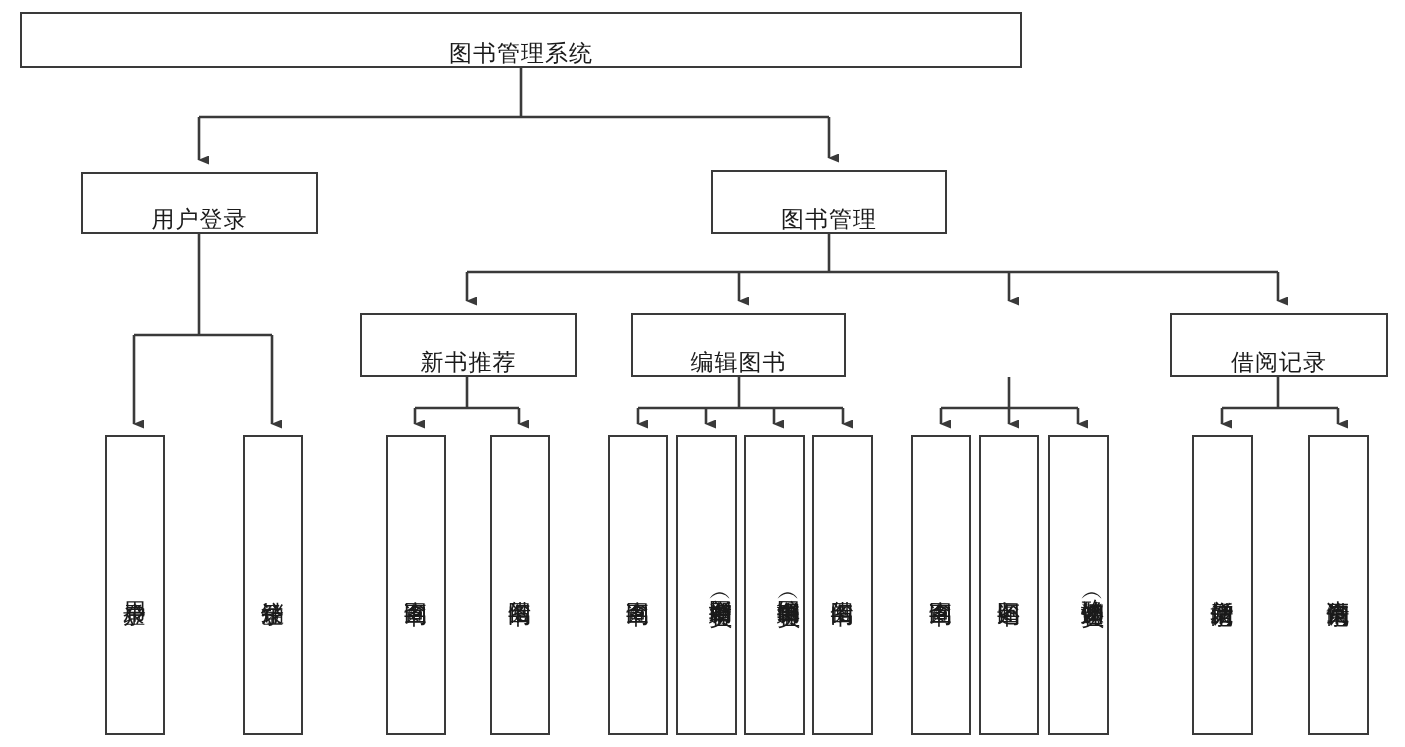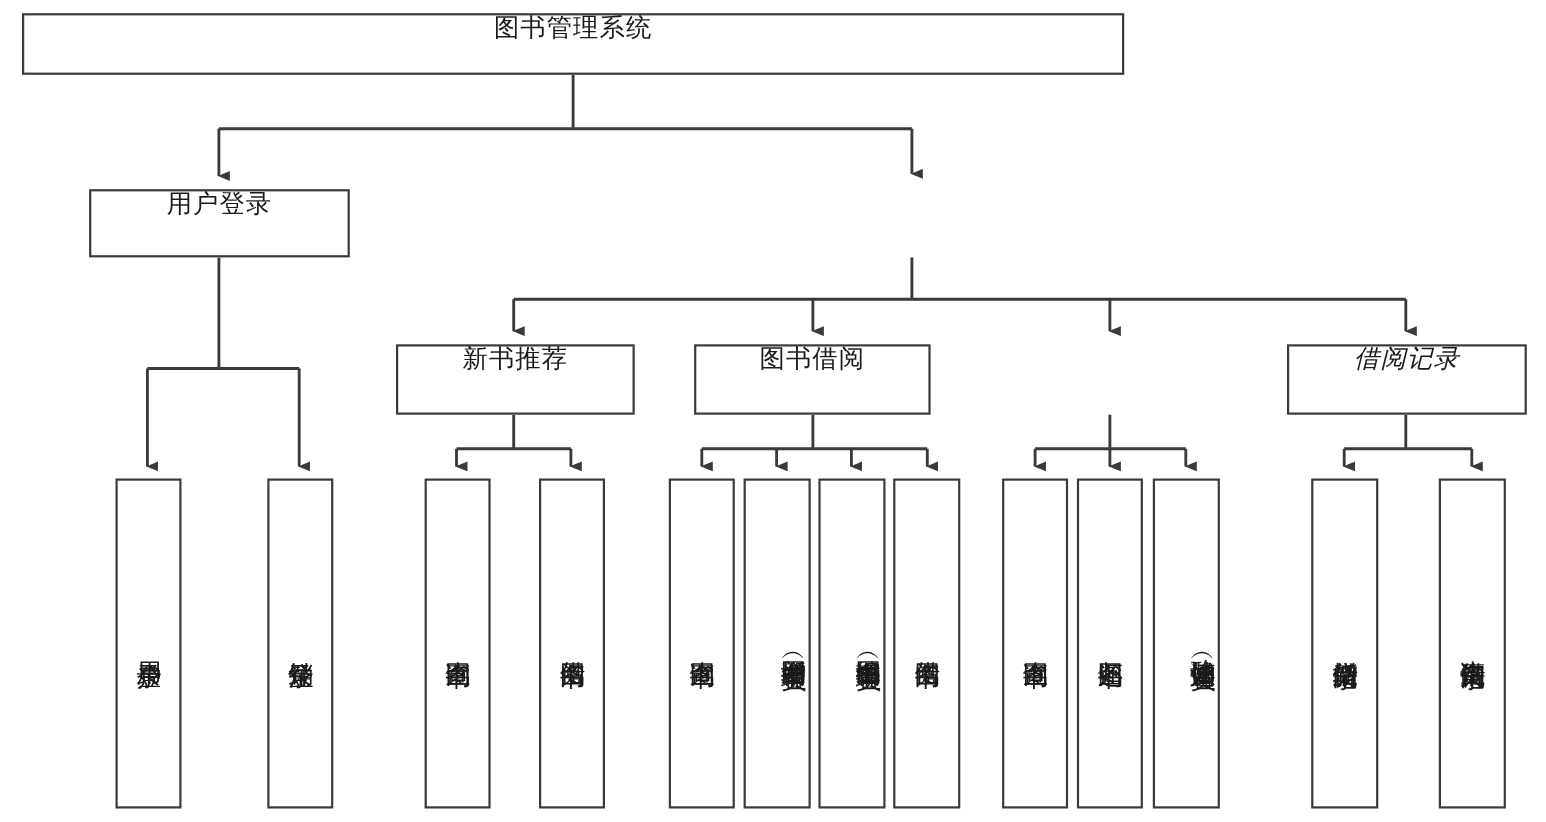--- a/index.html
+++ b/index.html
@@ -24,21 +24,21 @@
     width: 1405px;
     height: 747px;
     pointer-events: none;
   }
   .node {
     position: absolute;
     box-sizing: border-box;
     background: #ffffff;
     border: 2px solid #3a3a3a;
     display: flex;
-    align-items: flex-start;
+    align-items: flex-end;
     justify-content: center;
     color: #1a1a1a;
   }
   .node.horiz {
     font-size: 23px;
     line-height: 1.1;
     letter-spacing: 1px;
   }
   .node.vert {
     font-size: 23px;
@@ -123,28 +123,31 @@
     </g>
   </svg>
 
   <div class="node horiz" style="left:20px; top:12px; width:1002px; height:56px;">
     <span class="nlabel">图书管理系统</span>
   </div>
 
   <div class="node horiz" style="left:81px; top:172px; width:237px; height:62px;">
     <span class="nlabel">用户登录</span>
   </div>
+  <div class="node horiz" style="left:711px; top:170px; width:236px; height:64px;">
+    <span class="nlabel">图书管理</span>
+  </div>
 
   <div class="node horiz" style="left:360px; top:313px; width:217px; height:64px;">
     <span class="nlabel">新书推荐</span>
   </div>
   <div class="node horiz" style="left:631px; top:313px; width:215px; height:64px;">
-    <span class="nlabel">图书借阅</span>
+    <span class="nlabel">编辑图书</span>
   </div>
-  <div class="node horiz" style="left:1170px; top:313px; width:218px; height:64px;font-style:italic;">
+  <div class="node horiz" style="left:1170px; top:313px; width:218px; height:64px;">
     <span class="nlabel">借阅记录</span>
   </div>
 
   <div class="node vert" style="left:105px; top:435px; width:60px; height:300px;">
     <span class="nlabel">用户登录</span>
   </div>
   <div class="node vert" style="left:243px; top:435px; width:60px; height:300px;">
     <span class="nlabel">注销登录</span>
   </div>
 

